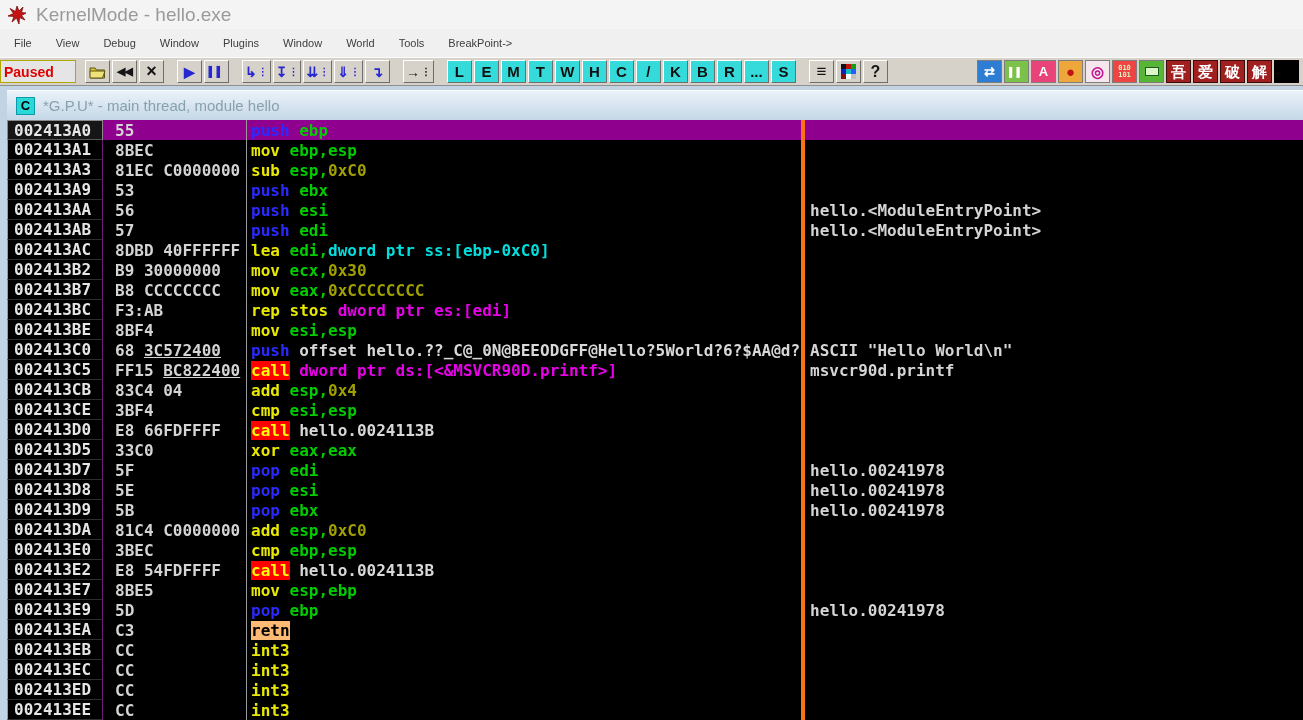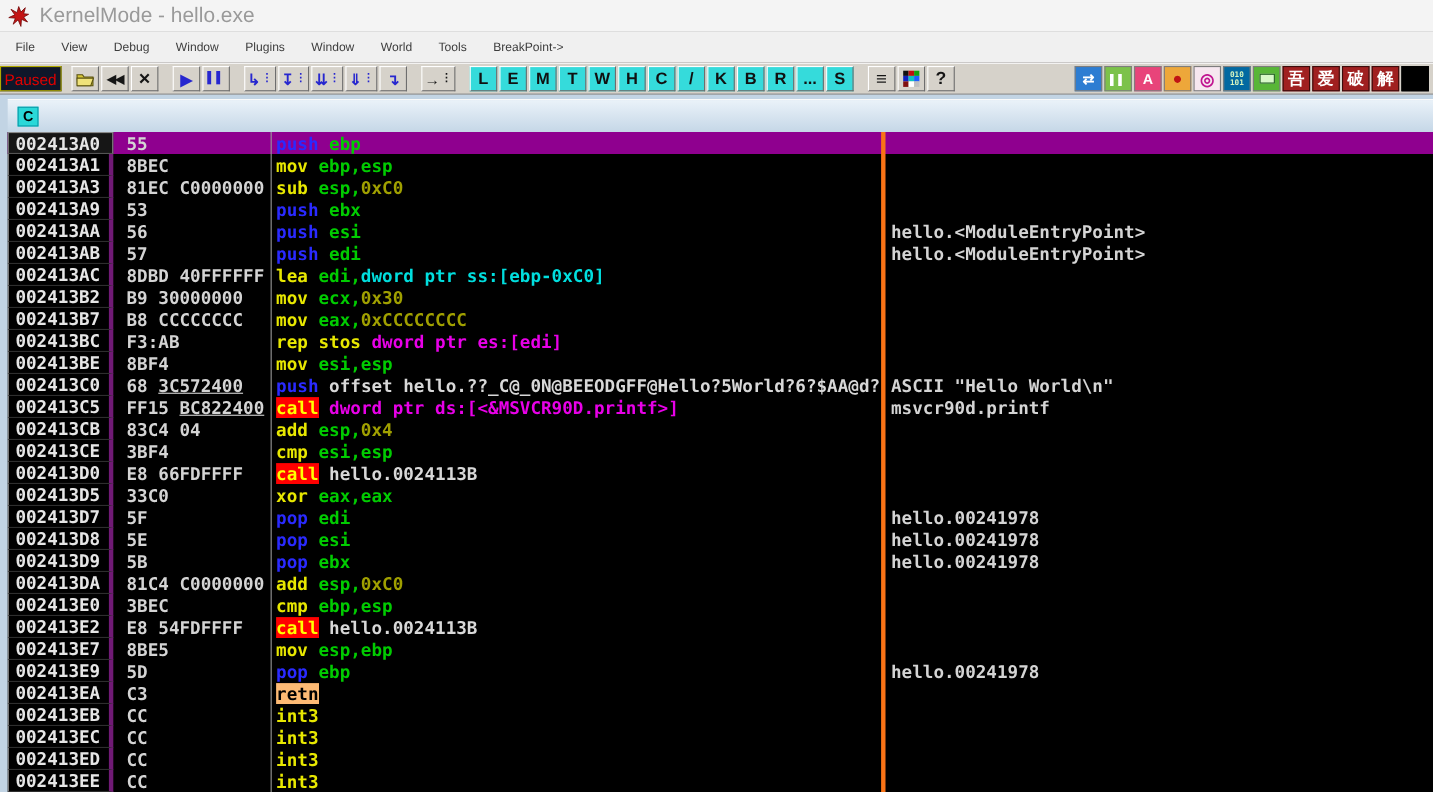--- a/index.html
+++ b/index.html
@@ -9,21 +9,21 @@
   
   .titlebar{height:29px;background:#f4f4f4;display:flex;align-items:center;padding-left:7px;gap:9px;}
   .app-icon{width:20px;height:20px;flex:0 0 auto;}
   .title-text{color:#9a9a9a;font-size:19px;}
 
   .menubar{height:28px;background:#f0f0f0;display:flex;align-items:center;padding-left:2px;}
   .menu-item{padding:0 12px;font-size:11px;color:#3d3d3d;cursor:default;}
 
   .toolbar{height:29px;background:#d6d2ca;border-top:1px solid #fbfbfb;border-bottom:1px solid #8f8f8f;
     display:flex;align-items:center;padding:0 3px 0 0;}
-  .status-box{width:56px;height:23px;background:#0f172a;color:#e00000;font-weight:normal;font-size:14px;
+  .status-box{width:76px;height:23px;background:#e5e5e5;color:#e00000;font-weight:bold;font-size:14px;
     display:flex;align-items:center;padding-left:3px;margin-right:8px;border:1px solid #b0a800;}
   .tb-btn{height:23px;min-width:25px;margin:0 1px;background:#d6d2ca;
     border:1px solid;border-color:#ffffff #6e6e6e #6e6e6e #ffffff;
     display:flex;align-items:center;justify-content:center;font-weight:bold;font-size:14px;padding:0 2px;cursor:default;}
   .g-blue{color:#2727cf;} .g-black{color:#151515;} .g-small{font-size:11px;letter-spacing:-1px;}
   .dots{font-size:10px;color:#2727cf;margin-left:1px;line-height:8px;}
   .dots.blk{color:#151515;}
   .gap{width:11px;}
   .letter-btn{background:#35dbdb;width:25px;color:#101010;font-size:15px;}
   .right-group{margin-left:auto;display:flex;align-items:center;}
@@ -40,21 +40,21 @@
   .c-icon{width:19px;height:18px;background:#2ad8d8;color:#000;font-weight:bold;font-size:13px;
     display:flex;align-items:center;justify-content:center;border:1px solid #0a9aa8;}
   .child-title-text{color:#87a2ad;font-size:15px;}
 
   
   .disasm{height:600px;background:#000;display:flex;flex-direction:column;
     font-family:"DejaVu Sans Mono",monospace;font-weight:bold;font-size:16px;white-space:pre;}
   .row{flex:1 1 0;display:flex;align-items:stretch;overflow:hidden;min-height:0;}
   .cell{display:flex;align-items:center;overflow:hidden;}
   .c-addr{width:96px;padding-left:6px;color:#e6e6e6;border-left:1px solid #9a9a9a;
-    border-right:4px solid #701a75;border-bottom:1px solid #2e2e2e;}
+    border-right:1px solid #701a75;border-bottom:1px solid #2e2e2e;}
   .c-bytes{width:144px;padding-left:12px;color:#d4d4d4;border-right:1px solid #9a9a9a;}
   .c-instr{width:558px;padding-left:4px;border-right:4px solid #f97316;}
   .c-cm{flex:1;padding-left:5px;color:#d4d4d4;}
   .row.sel{background:#8f008f;}
   .row.sel .c-addr{background:#161616;border:1px solid #8a8a8a;border-bottom-color:#555;}
 
   .tk-b{color:#2a2aff;} .tk-y{color:#e8e800;} .tk-g{color:#00cc00;} .tk-o{color:#a0a000;}
   .tk-c{color:#00dede;} .tk-m{color:#e800e8;} .tk-w{color:#d8d8d8;} .tk-n{color:#d4d4d4;}
   .tk-u{color:#d4d4d4;text-decoration:underline;}
   .tk-call{background:#ff0000;color:#ffff00;}
@@ -175,34 +175,35 @@
       </div>
     <div class="ric" style="background:#e8447a;">
         <span>A</span>
       </div>
     <div class="ric" style="background:#eda73a;color:#c01414;font-size:15px;">
         <span>●</span>
       </div>
     <div class="ric" style="background:#f6e7ef;color:#c built01;color:#c01490;font-size:15px;">
         <span>◎</span>
       </div>
-    <div class="ric" style="background:#0369a1;">
+    <div class="ric" style="background:#ef4444;">
       <span class="bin-lines"><span>010</span><br><span>101</span></span>
     </div>
     <div class="ric" style="background:#58b637;">
         <span class="mon-inner"></span>
       </div>
     <span id="cn-buttons" style="display:flex;align-items:center;">
         <div class="ric cn-btn">吾</div>
         <div class="ric cn-btn">爱</div>
         <div class="ric cn-btn">破</div>
         <div class="ric cn-btn">解</div>
       </span>
     <div class="ric" style="background:#000;border-color:#000;"></div>
   </div>
 </div>
 
 <div class="mdi">
   <div class="child-title">
     <div class="c-icon">C</div>
+    <span class="child-title-text">*G.P.U* - main thread, module hello</span>
   </div>
   <div class="disasm" id="disasm"><div class="row sel"><div class="cell c-addr">002413A0</div><div class="cell c-bytes"><span class="tk-n">55</span></div><div class="cell c-instr"><span class="tk-b">push </span><span class="tk-g">ebp</span></div><div class="cell c-cm"></div></div><div class="row"><div class="cell c-addr">002413A1</div><div class="cell c-bytes"><span class="tk-n">8BEC</span></div><div class="cell c-instr"><span class="tk-y">mov </span><span class="tk-g">ebp,esp</span></div><div class="cell c-cm"></div></div><div class="row"><div class="cell c-addr">002413A3</div><div class="cell c-bytes"><span class="tk-n">81EC C0000000</span></div><div class="cell c-instr"><span class="tk-y">sub </span><span class="tk-g">esp,</span><span class="tk-o">0xC0</span></div><div class="cell c-cm"></div></div><div class="row"><div class="cell c-addr">002413A9</div><div class="cell c-bytes"><span class="tk-n">53</span></div><div class="cell c-instr"><span class="tk-b">push </span><span class="tk-g">ebx</span></div><div class="cell c-cm"></div></div><div class="row"><div class="cell c-addr">002413AA</div><div class="cell c-bytes"><span class="tk-n">56</span></div><div class="cell c-instr"><span class="tk-b">push </span><span class="tk-g">esi</span></div><div class="cell c-cm">hello.&lt;ModuleEntryPoint&gt;</div></div><div class="row"><div class="cell c-addr">002413AB</div><div class="cell c-bytes"><span class="tk-n">57</span></div><div class="cell c-instr"><span class="tk-b">push </span><span class="tk-g">edi</span></div><div class="cell c-cm">hello.&lt;ModuleEntryPoint&gt;</div></div><div class="row"><div class="cell c-addr">002413AC</div><div class="cell c-bytes"><span class="tk-n">8DBD 40FFFFFF</span></div><div class="cell c-instr"><span class="tk-y">lea </span><span class="tk-g">edi,</span><span class="tk-c">dword ptr ss:[ebp-0xC0]</span></div><div class="cell c-cm"></div></div><div class="row"><div class="cell c-addr">002413B2</div><div class="cell c-bytes"><span class="tk-n">B9 30000000</span></div><div class="cell c-instr"><span class="tk-y">mov </span><span class="tk-g">ecx,</span><span class="tk-o">0x30</span></div><div class="cell c-cm"></div></div><div class="row"><div class="cell c-addr">002413B7</div><div class="cell c-bytes"><span class="tk-n">B8 CCCCCCCC</span></div><div class="cell c-instr"><span class="tk-y">mov </span><span class="tk-g">eax,</span><span class="tk-o">0xCCCCCCCC</span></div><div class="cell c-cm"></div></div><div class="row"><div class="cell c-addr">002413BC</div><div class="cell c-bytes"><span class="tk-n">F3:AB</span></div><div class="cell c-instr"><span class="tk-y">rep stos </span><span class="tk-m">dword ptr es:[edi]</span></div><div class="cell c-cm"></div></div><div class="row"><div class="cell c-addr">002413BE</div><div class="cell c-bytes"><span class="tk-n">8BF4</span></div><div class="cell c-instr"><span class="tk-y">mov </span><span class="tk-g">esi,esp</span></div><div class="cell c-cm"></div></div><div class="row"><div class="cell c-addr">002413C0</div><div class="cell c-bytes"><span class="tk-n">68 </span><span class="tk-u">3C572400</span></div><div class="cell c-instr"><span class="tk-b">push </span><span class="tk-w">offset hello.??_C@_0N@BEEODGFF@Hello?5World?6?$AA@d?</span></div><div class="cell c-cm">ASCII "Hello World\n"</div></div><div class="row"><div class="cell c-addr">002413C5</div><div class="cell c-bytes"><span class="tk-n">FF15 </span><span class="tk-u">BC822400</span></div><div class="cell c-instr"><span class="tk-call">call</span><span class="tk-w"> </span><span class="tk-m">dword ptr ds:[&lt;&amp;MSVCR90D.printf&gt;]</span></div><div class="cell c-cm">msvcr90d.printf</div></div><div class="row"><div class="cell c-addr">002413CB</div><div class="cell c-bytes"><span class="tk-n">83C4 04</span></div><div class="cell c-instr"><span class="tk-y">add </span><span class="tk-g">esp,</span><span class="tk-o">0x4</span></div><div class="cell c-cm"></div></div><div class="row"><div class="cell c-addr">002413CE</div><div class="cell c-bytes"><span class="tk-n">3BF4</span></div><div class="cell c-instr"><span class="tk-y">cmp </span><span class="tk-g">esi,esp</span></div><div class="cell c-cm"></div></div><div class="row"><div class="cell c-addr">002413D0</div><div class="cell c-bytes"><span class="tk-n">E8 66FDFFFF</span></div><div class="cell c-instr"><span class="tk-call">call</span><span class="tk-w"> hello.0024113B</span></div><div class="cell c-cm"></div></div><div class="row"><div class="cell c-addr">002413D5</div><div class="cell c-bytes"><span class="tk-n">33C0</span></div><div class="cell c-instr"><span class="tk-y">xor </span><span class="tk-g">eax,eax</span></div><div class="cell c-cm"></div></div><div class="row"><div class="cell c-addr">002413D7</div><div class="cell c-bytes"><span class="tk-n">5F</span></div><div class="cell c-instr"><span class="tk-b">pop </span><span class="tk-g">edi</span></div><div class="cell c-cm">hello.00241978</div></div><div class="row"><div class="cell c-addr">002413D8</div><div class="cell c-bytes"><span class="tk-n">5E</span></div><div class="cell c-instr"><span class="tk-b">pop </span><span class="tk-g">esi</span></div><div class="cell c-cm">hello.00241978</div></div><div class="row"><div class="cell c-addr">002413D9</div><div class="cell c-bytes"><span class="tk-n">5B</span></div><div class="cell c-instr"><span class="tk-b">pop </span><span class="tk-g">ebx</span></div><div class="cell c-cm">hello.00241978</div></div><div class="row"><div class="cell c-addr">002413DA</div><div class="cell c-bytes"><span class="tk-n">81C4 C0000000</span></div><div class="cell c-instr"><span class="tk-y">add </span><span class="tk-g">esp,</span><span class="tk-o">0xC0</span></div><div class="cell c-cm"></div></div><div class="row"><div class="cell c-addr">002413E0</div><div class="cell c-bytes"><span class="tk-n">3BEC</span></div><div class="cell c-instr"><span class="tk-y">cmp </span><span class="tk-g">ebp,esp</span></div><div class="cell c-cm"></div></div><div class="row"><div class="cell c-addr">002413E2</div><div class="cell c-bytes"><span class="tk-n">E8 54FDFFFF</span></div><div class="cell c-instr"><span class="tk-call">call</span><span class="tk-w"> hello.0024113B</span></div><div class="cell c-cm"></div></div><div class="row"><div class="cell c-addr">002413E7</div><div class="cell c-bytes"><span class="tk-n">8BE5</span></div><div class="cell c-instr"><span class="tk-y">mov </span><span class="tk-g">esp,ebp</span></div><div class="cell c-cm"></div></div><div class="row"><div class="cell c-addr">002413E9</div><div class="cell c-bytes"><span class="tk-n">5D</span></div><div class="cell c-instr"><span class="tk-b">pop </span><span class="tk-g">ebp</span></div><div class="cell c-cm">hello.00241978</div></div><div class="row"><div class="cell c-addr">002413EA</div><div class="cell c-bytes"><span class="tk-n">C3</span></div><div class="cell c-instr"><span class="tk-retn">retn</span></div><div class="cell c-cm"></div></div><div class="row"><div class="cell c-addr">002413EB</div><div class="cell c-bytes"><span class="tk-n">CC</span></div><div class="cell c-instr"><span class="tk-y">int3</span></div><div class="cell c-cm"></div></div><div class="row"><div class="cell c-addr">002413EC</div><div class="cell c-bytes"><span class="tk-n">CC</span></div><div class="cell c-instr"><span class="tk-y">int3</span></div><div class="cell c-cm"></div></div><div class="row"><div class="cell c-addr">002413ED</div><div class="cell c-bytes"><span class="tk-n">CC</span></div><div class="cell c-instr"><span class="tk-y">int3</span></div><div class="cell c-cm"></div></div><div class="row"><div class="cell c-addr">002413EE</div><div class="cell c-bytes"><span class="tk-n">CC</span></div><div class="cell c-instr"><span class="tk-y">int3</span></div><div class="cell c-cm"></div></div></div>
 </div>
 
 </body></html>

